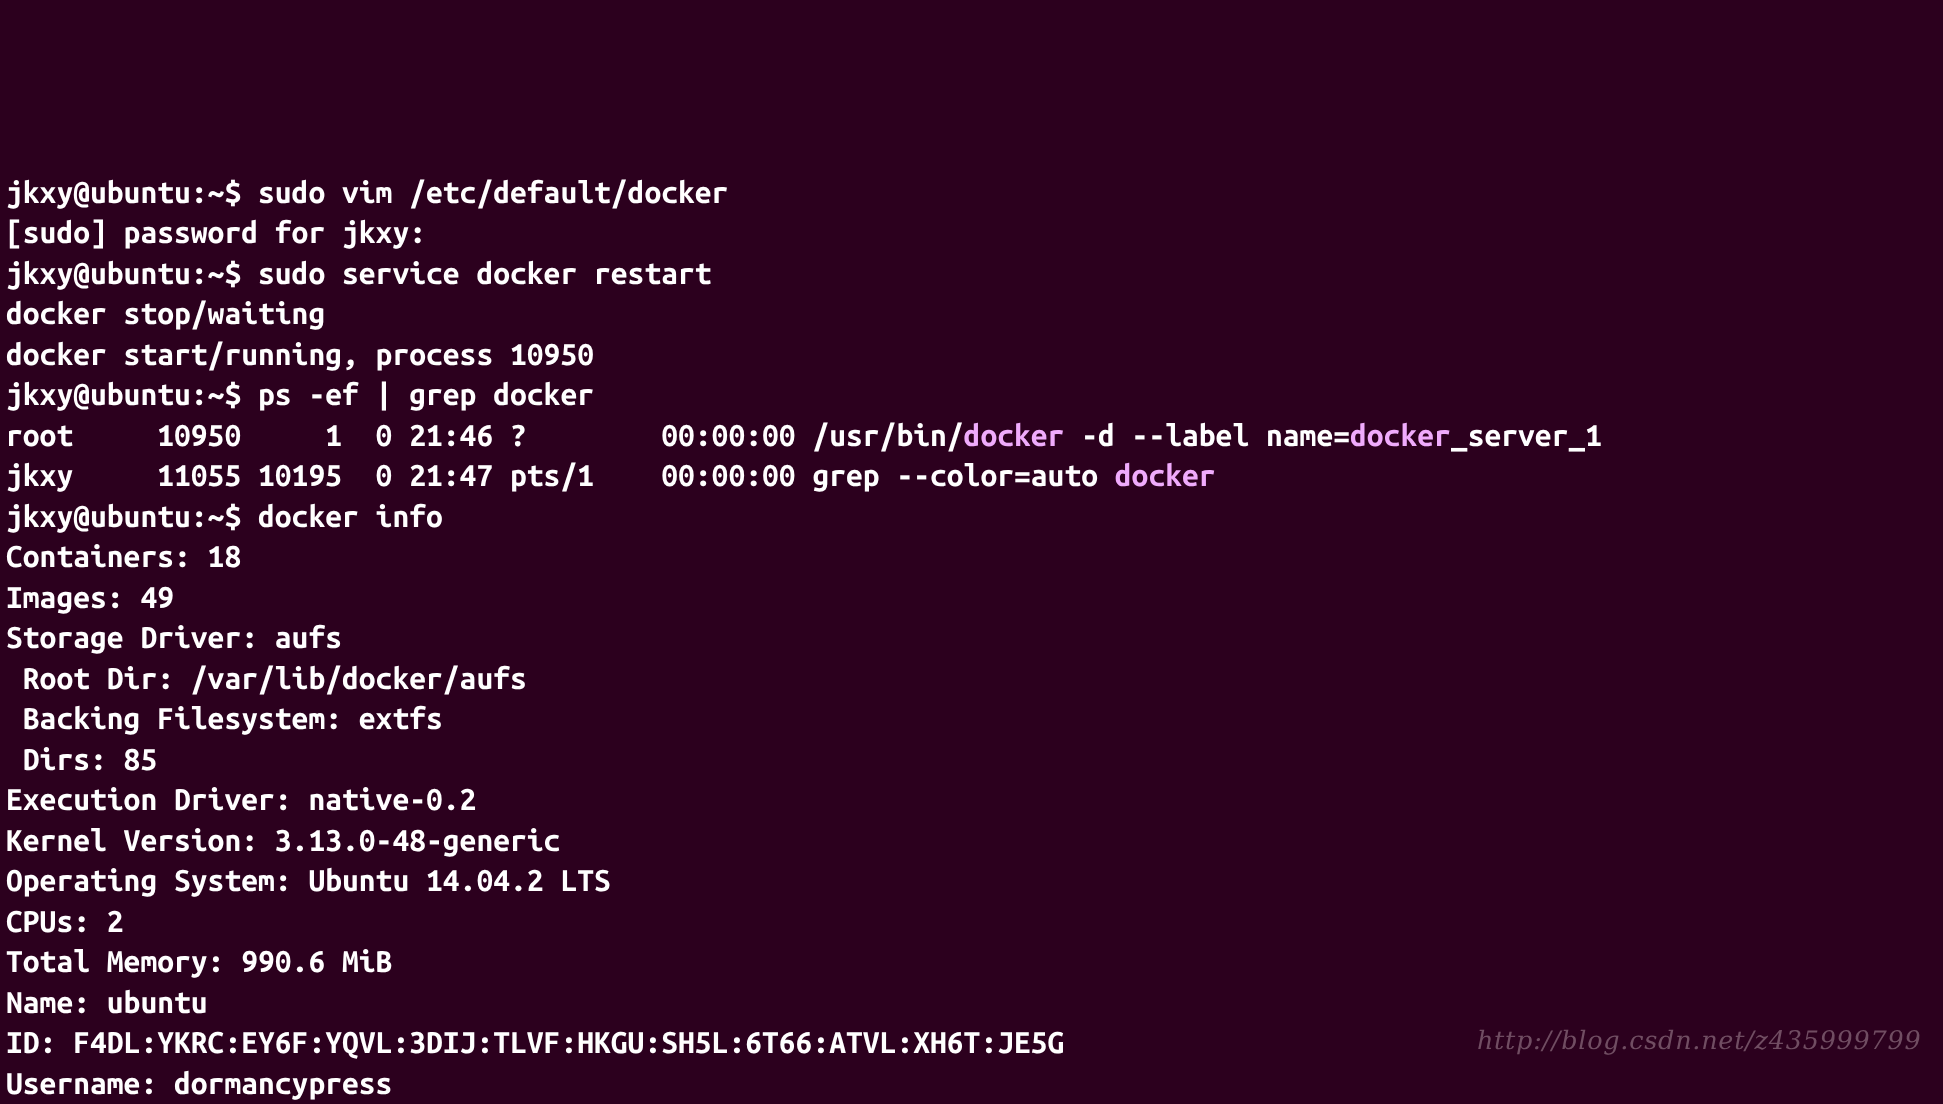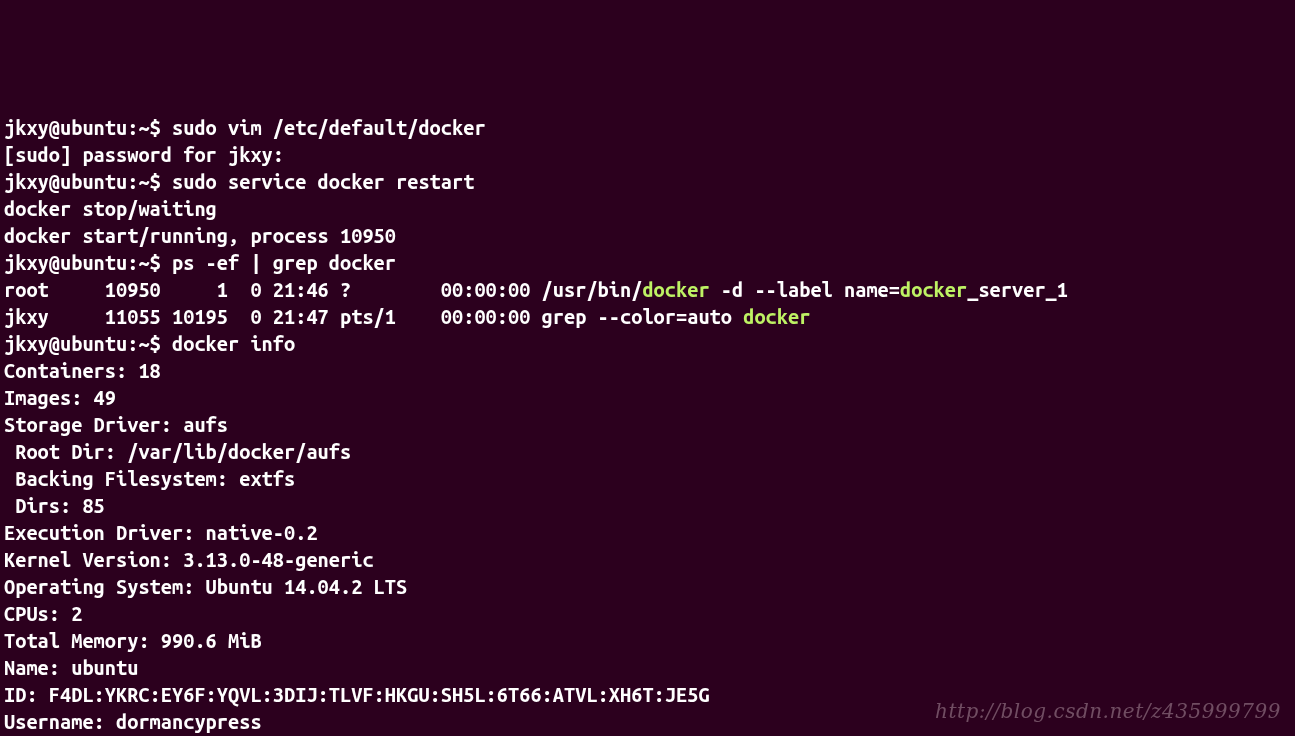--- a/index.html
+++ b/index.html
@@ -11,27 +11,27 @@
     line-height: 27px;
     width: 1295px;
     height: 736px;
     padding: 6px 4px;
     white-space: pre;
     overflow: hidden;
     position: relative;
     font-weight: bold;
   }
   .line { white-space: pre; }
-  .hl { color: #bef264; }
+  .hl { color: #f0abfc; }
   .watermark {
     position: absolute;
-    bottom: 11px;
+    bottom: 28px;
     right: 14px;
     font-family: "DejaVu Serif", Georgia, serif;
-    font-size: 20px;
+    font-size: 17px;
     color: rgba(170,140,155,0.55);
     font-weight: normal;
     font-style: italic;
     letter-spacing: 0.5px;
   }
 </style>
 </head>
 <body>
 
 

